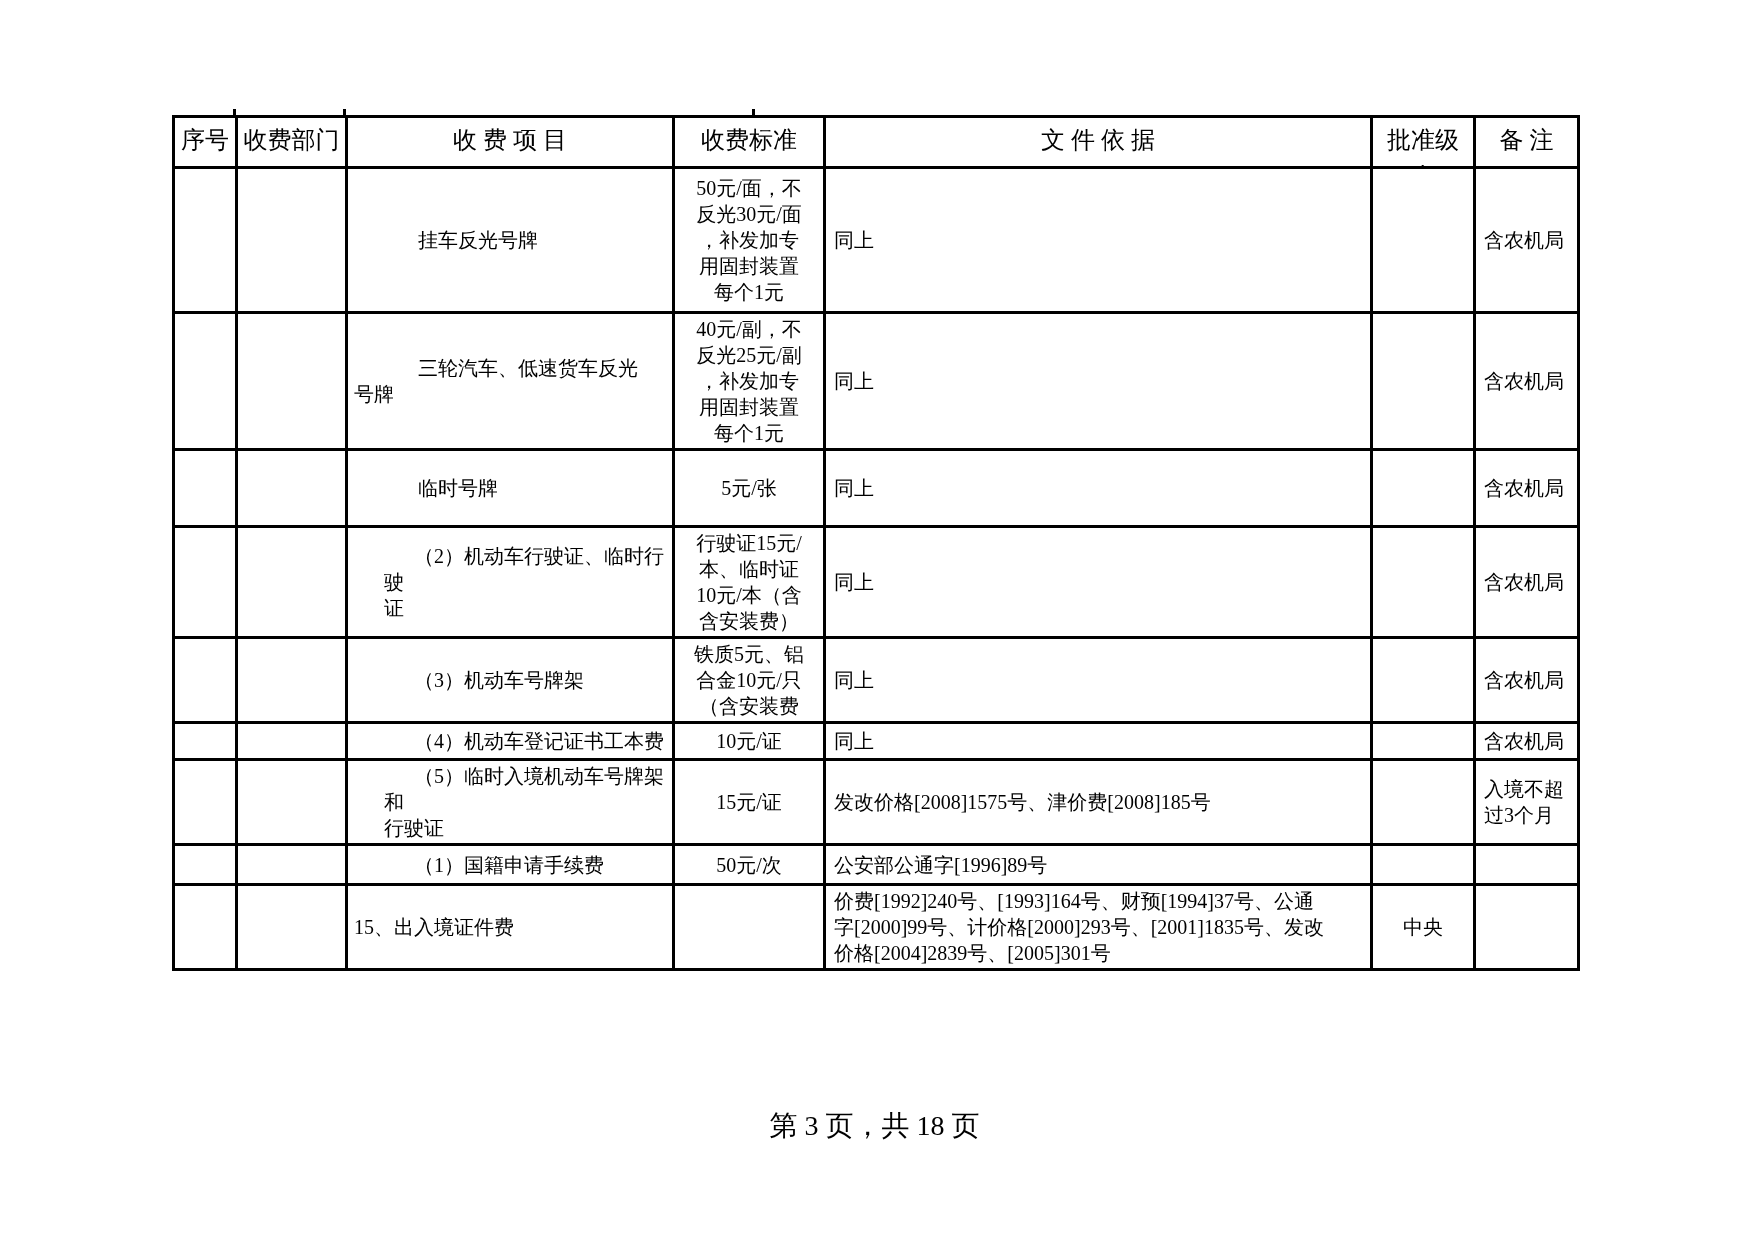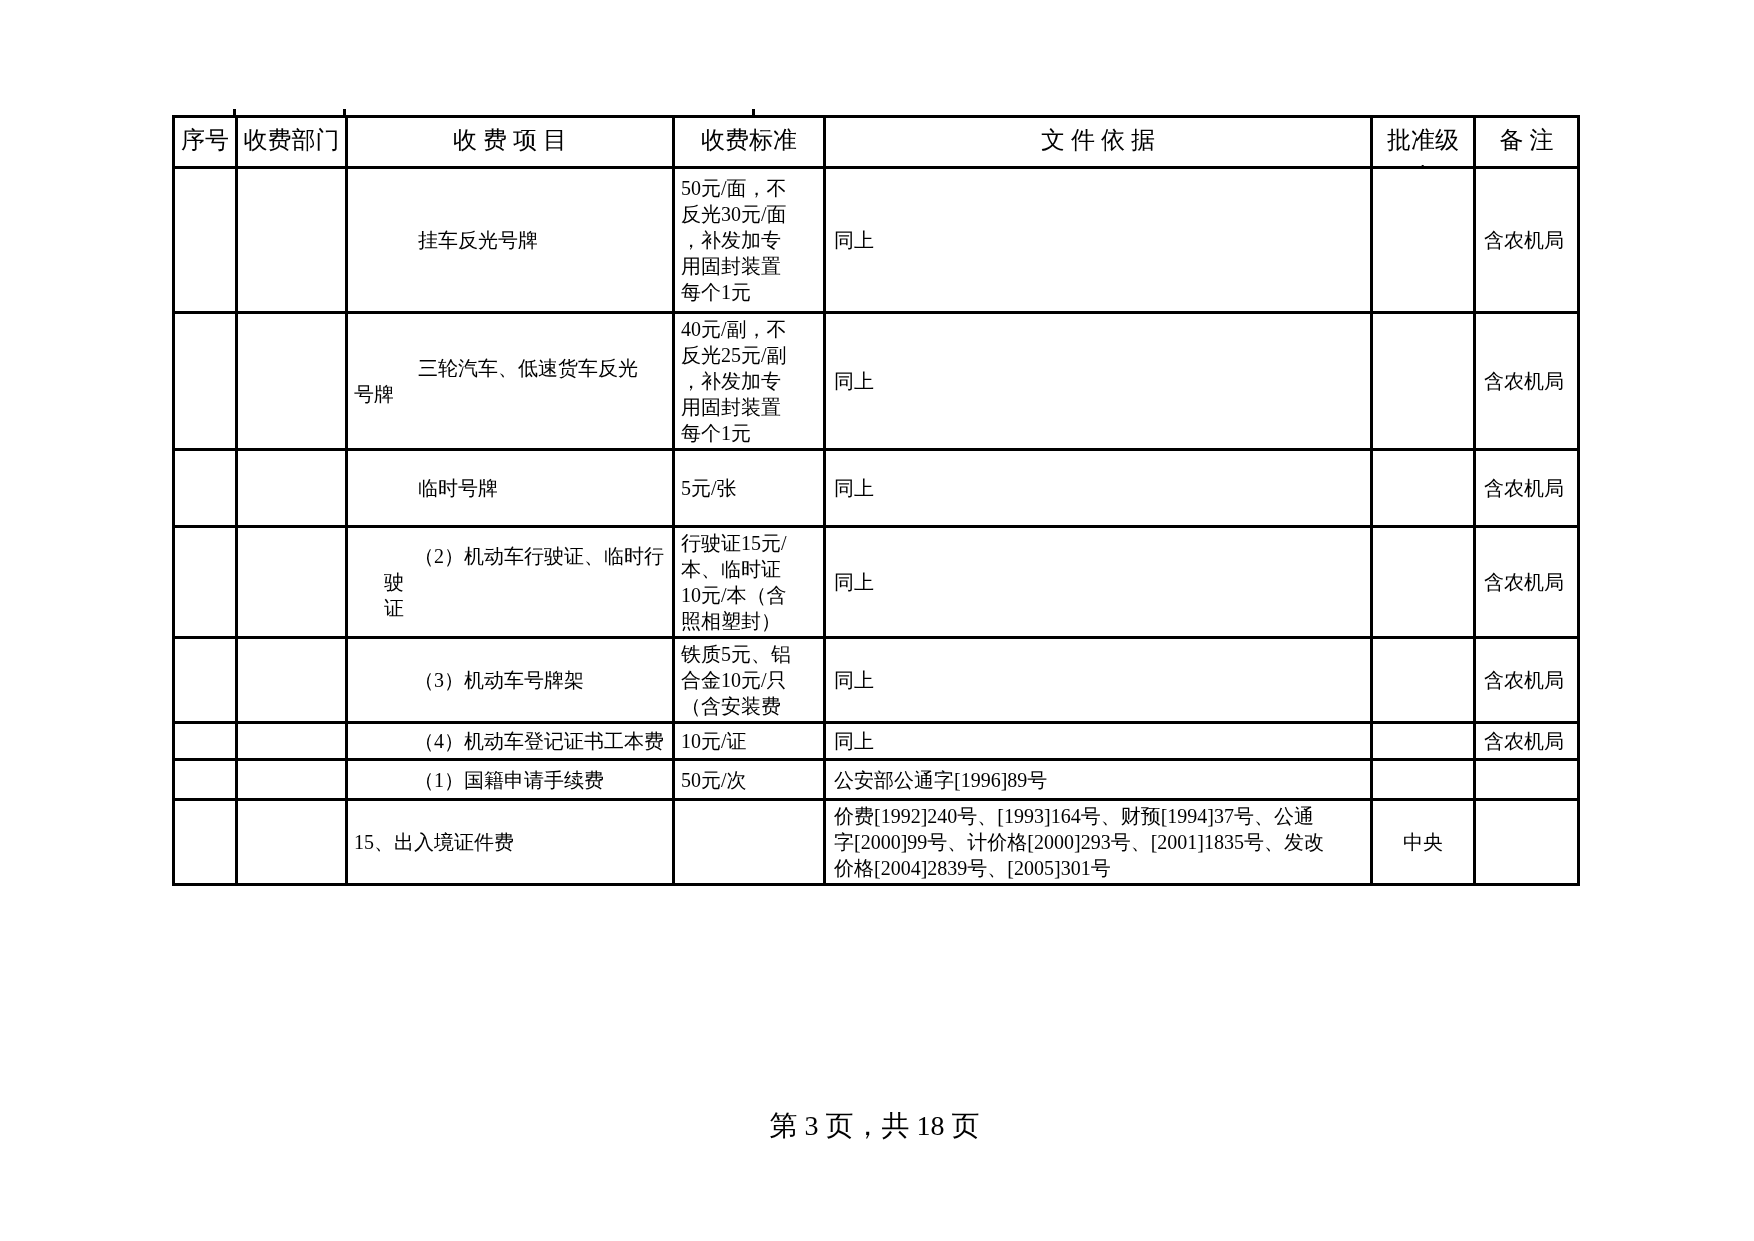--- a/index.html
+++ b/index.html
@@ -22,21 +22,21 @@
   th .hcell{
     height:44px;overflow:hidden;padding-top:4px;
     line-height:36px;font-size:24px;text-align:center;
     white-space:pre-line;
   }
   td.c-serial, td.c-dept{text-align:center;}
   td.c-item{text-align:left;padding:2px 2px 2px 6px;}
   tr.ind-name td.c-item{text-indent:64px;}
   tr.ind-sub  td.c-item{text-indent:30px;padding-left:36px;}
   tr.ind-none td.c-item{text-indent:0;}
-  td.c-fee{padding:2px 6px;}
+  td.c-fee{text-align:center;padding:2px 6px;}
   td.c-doc{text-align:left;padding:2px 4px 2px 8px;word-break:break-all;}
   td.c-approval{text-align:center;padding:2px 2px;}
   td.c-remark{text-align:left;padding:2px 4px 2px 8px;}
   .page-footer{
     position:absolute;left:172px;top:1112px;width:1405px;
     text-align:center;font-size:28px;line-height:28px;
   }
 </style>
 </head>
 <body>
@@ -107,21 +107,21 @@
     <td class="c-remark">含农机局</td>
   </tr>
         <tr class="ind-sub" style="height: 102px;">
     <td class="c-serial"></td>
     <td class="c-dept"></td>
     <td class="c-item">（2）机动车行驶证、临时行驶
 证</td>
     <td class="c-fee">行驶证15元/
 本、临时证
 10元/本（含
-照相塑封）</td>
+含安装费）</td>
     <td class="c-doc">同上</td>
     <td class="c-approval"></td>
     <td class="c-remark">含农机局</td>
   </tr>
         <tr class="ind-sub" style="height: 75px;">
     <td class="c-serial"></td>
     <td class="c-dept"></td>
     <td class="c-item">（3）机动车号牌架</td>
     <td class="c-fee">铁质5元、铝
 合金10元/只
@@ -131,20 +131,31 @@
     <td class="c-remark">含农机局</td>
   </tr>
         <tr class="ind-sub" style="height: 37px;">
     <td class="c-serial"></td>
     <td class="c-dept"></td>
     <td class="c-item">（4）机动车登记证书工本费</td>
     <td class="c-fee">10元/证</td>
     <td class="c-doc">同上</td>
     <td class="c-approval"></td>
     <td class="c-remark">含农机局</td>
+  </tr>
+        <tr class="ind-sub" style="height: 65px;">
+    <td class="c-serial"></td>
+    <td class="c-dept"></td>
+    <td class="c-item">（5）临时入境机动车号牌架和
+行驶证</td>
+    <td class="c-fee">15元/证</td>
+    <td class="c-doc">发改价格[2008]1575号、津价费[2008]185号</td>
+    <td class="c-approval"></td>
+    <td class="c-remark">入境不超
+过3个月</td>
   </tr>
         <tr class="ind-sub" style="height: 40px;">
     <td class="c-serial"></td>
     <td class="c-dept"></td>
     <td class="c-item">（1）国籍申请手续费</td>
     <td class="c-fee">50元/次</td>
     <td class="c-doc">公安部公通字[1996]89号</td>
     <td class="c-approval"></td>
     <td class="c-remark"></td>
   </tr>

